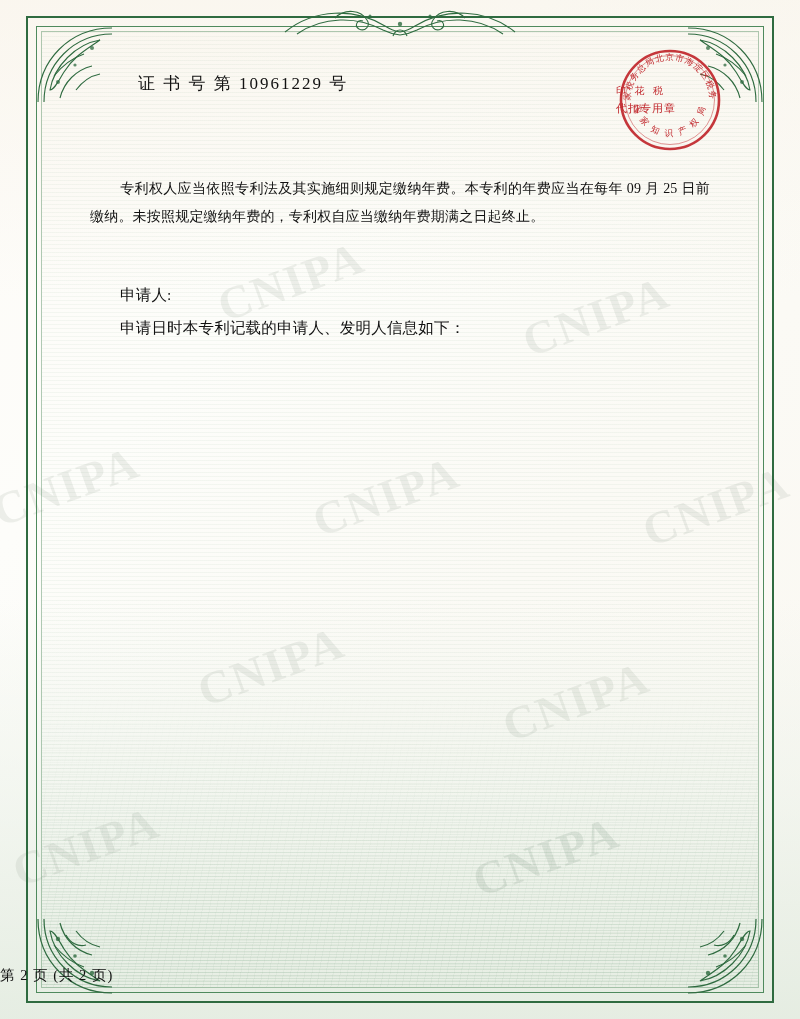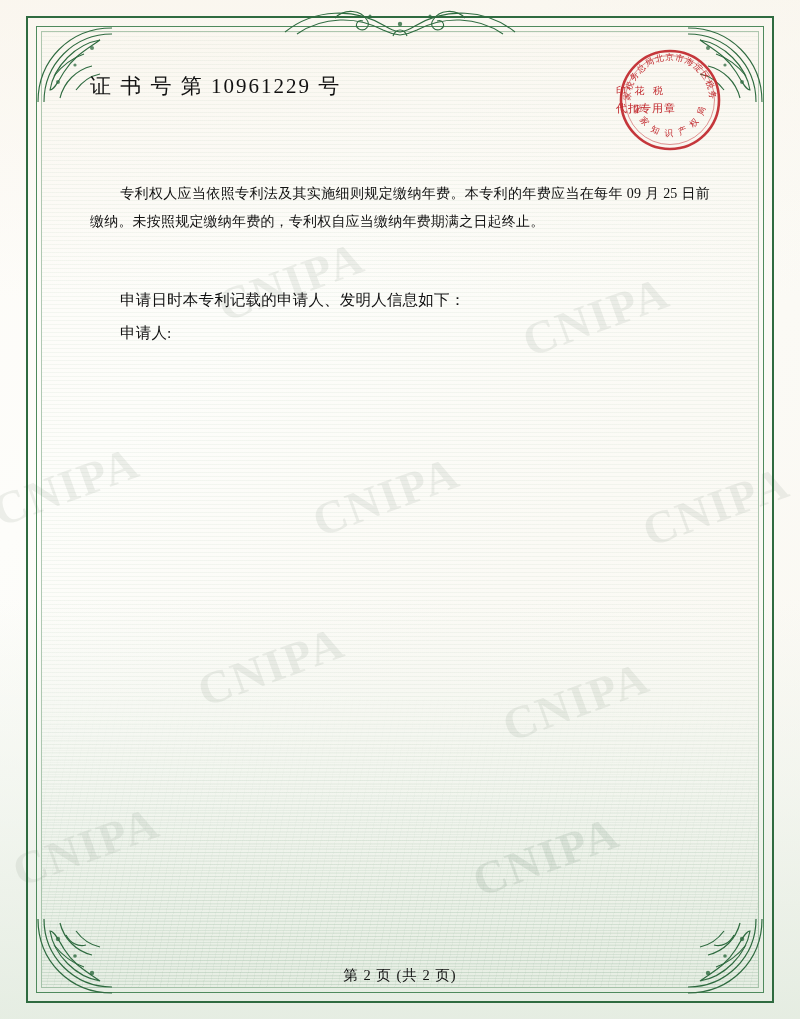--- a/index.html
+++ b/index.html
@@ -126,23 +126,24 @@
 
   
   .content {
     position: absolute;
     left: 90px;
     top: 60px;
     width: 620px;
     color: #111;
   }
   .cert-no {
-    font-size: 21px;
+    font-size: 17px;
     letter-spacing: 2px;
     margin-top: 12px;
+    margin-left: 48px;
   }
   .para {
     font-size: 14px;
     line-height: 2.0;
     margin-top: 80px;
     text-align: justify;
     letter-spacing: 0.2px;
   }
   .para .ind { display: inline-block; width: 30px; }
 
@@ -172,21 +173,21 @@
     font-family: Liberation Serif, serif;
     letter-spacing: 3px;
   }
   .seal-l1 { top: 38px; font-size: 10px; }
   .seal-l2 { top: 55px; font-size: 11px; letter-spacing: 1px; }
 
   .footer {
     position: absolute;
     left: 0; right: 0;
     bottom: 34px;
-    text-align: center;
+    text-align: left;
     font-size: 14.5px;
     color: #111;
     letter-spacing: 1px;
   }
 </style>
 </head>
 <body>
 
 <div class="page">
 
@@ -308,21 +309,21 @@
     <div class="seal-text-center seal-l1">印 花 税</div>
     <div class="seal-text-center seal-l2">代扣专用章</div>
   </div>
 
   <div class="content">
     <div class="cert-no">证 书 号 第 10961229 号</div>
 
     <div class="para"><span class="ind"></span><span>专利权人应当依照专利法及其实施细则规定缴纳年费。本专利的年费应当在每年 09 月 25 日前缴纳。未按照规定缴纳年费的，专利权自应当缴纳年费期满之日起终止。</span></div>
 
     <div class="sect">
+      <div class="sect-line">申请人:</div>
       <div class="sect-line">申请日时本专利记载的申请人、发明人信息如下：</div>
-      <div class="sect-line">申请人:</div>
       <div class="gap-block"></div>
     </div>
   </div>
 
   <div class="footer">第 2 页 (共 2 页)</div>
 
 </div>
 
 </body></html>

